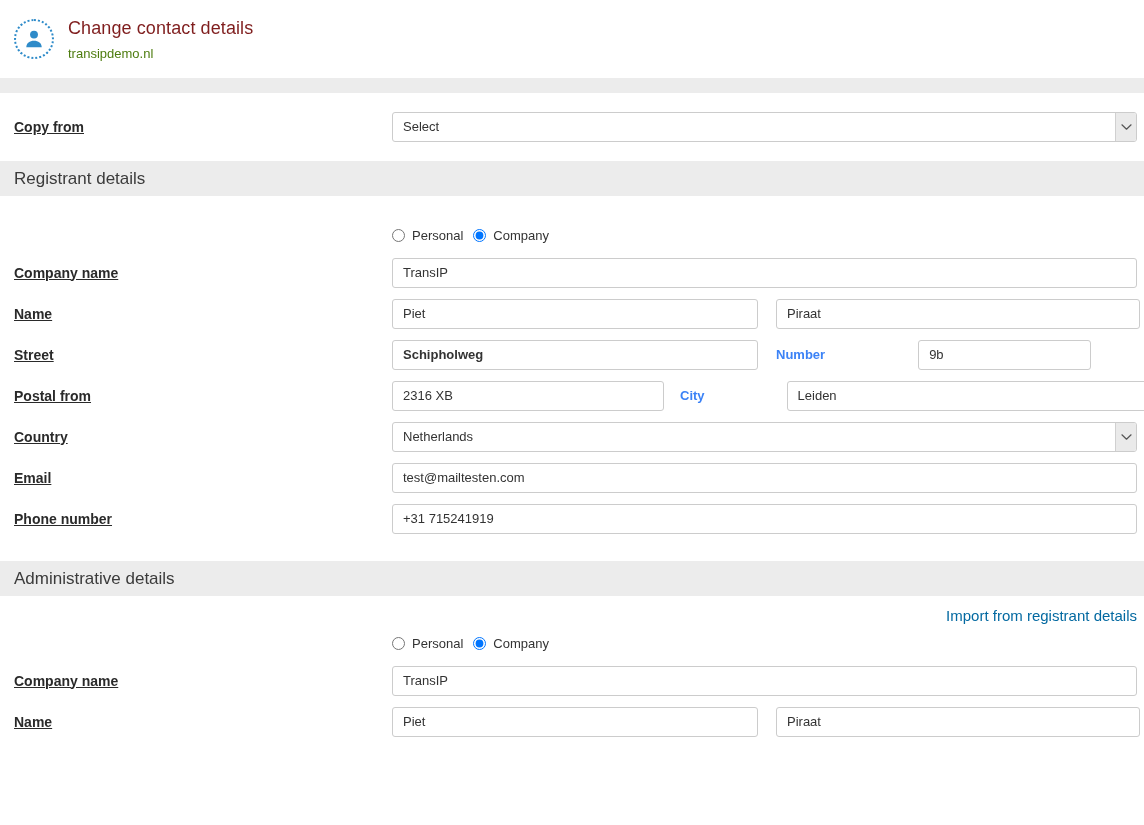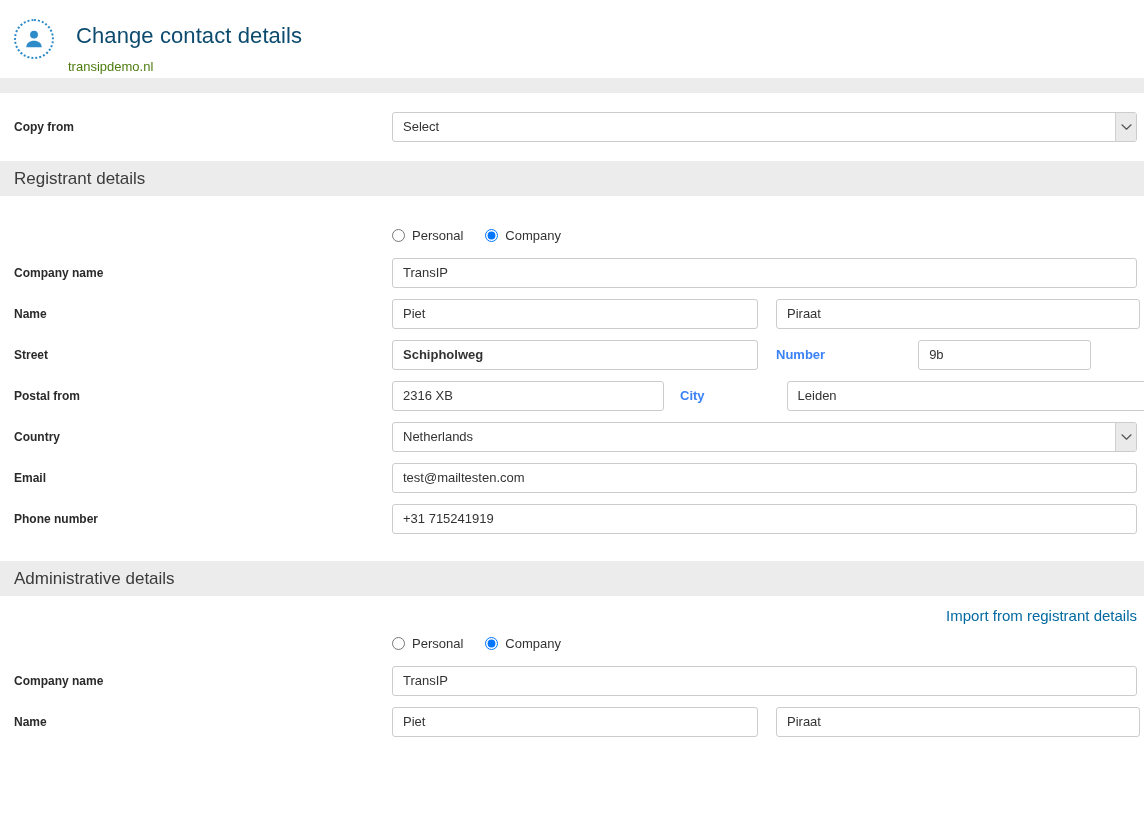--- a/index.html
+++ b/index.html
@@ -33,25 +33,25 @@
     align-items: center;
     justify-content: center;
   }
   .avatar svg { display: block; }
   .header-text {
     position: absolute;
     left: 68px;
     top: 14px;
   }
   .page-title {
-    font-size: 22px;
+    font-size: 18px;
     font-weight: normal;
-    color: #0c4a6e;
+    color: #7f1d1d;
     line-height: 28px;
-    margin: 8px;
+    margin: 0;
     letter-spacing: 0.1px;
   }
   .page-subtitle {
     font-size: 13px;
     color: #4d7c0f;
     line-height: 18px;
     margin: 3px 0 0 0;
   }
 
   
@@ -79,23 +79,24 @@
     align-items: center;
     padding-left: 14px;
     padding-right: 7px;
     min-height: 48px;
   }
   .row.tight { min-height: 41px; }
 
   .label {
     width: 378px;
     flex: 0 0 378px;
-    font-size: 12px;
+    font-size: 14px;
     font-weight: bold;
     color: #2a2a2a;
+    text-decoration: underline;
   }
   .inline-label {
     font-size: 13px;
     font-weight: bold;
     color: #3b82f6;
     flex: 0 0 auto;
   }
 
   .field {
     height: 30px;
@@ -157,21 +158,21 @@
   
   .radio-row {
     display: flex;
     align-items: center;
     padding-left: 14px;
     min-height: 34px;
   }
   .radio-group {
     display: flex;
     align-items: center;
-    gap: 22px;
+    gap: 10px;
   }
   .radio-item {
     display: flex;
     align-items: center;
     gap: 7px;
     font-size: 13px;
     color: #333333;
   }
   .radio-item input[type="radio"] {
     width: 13px;

